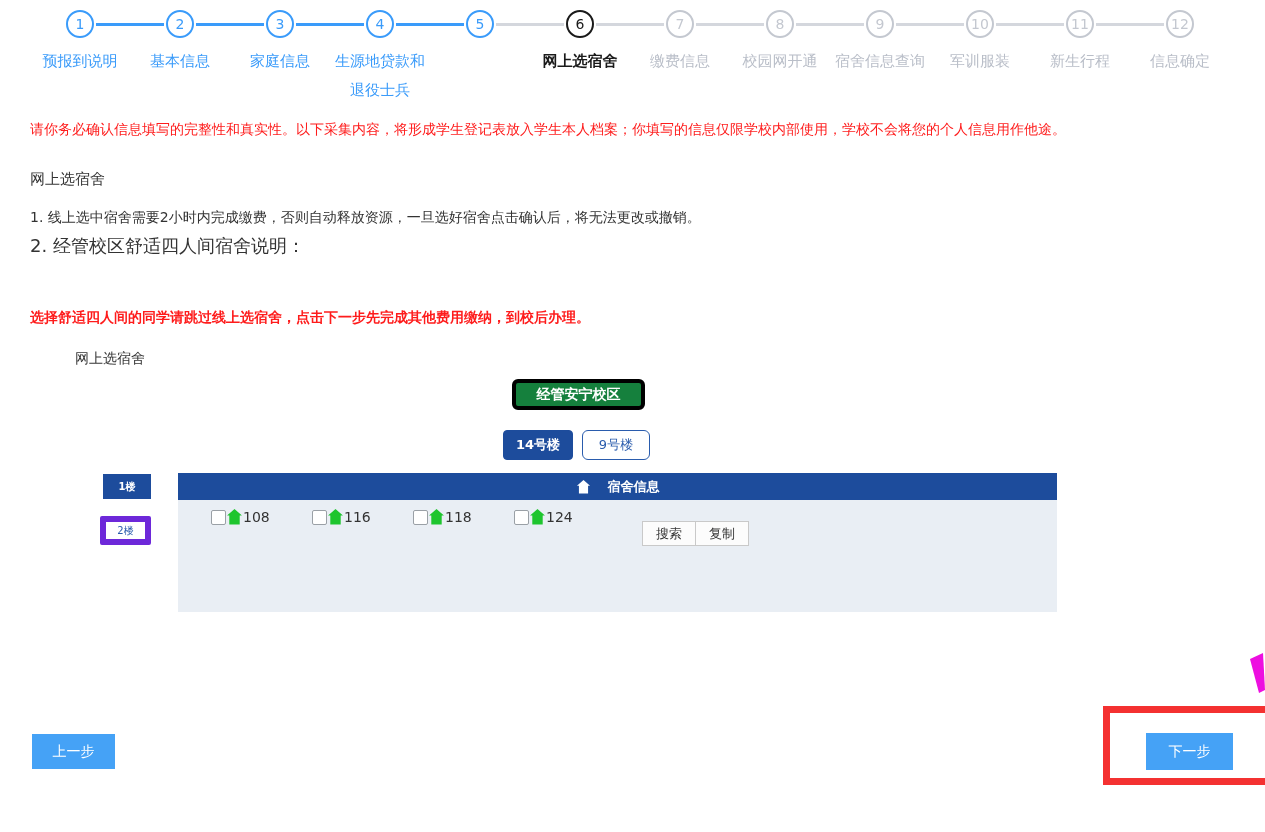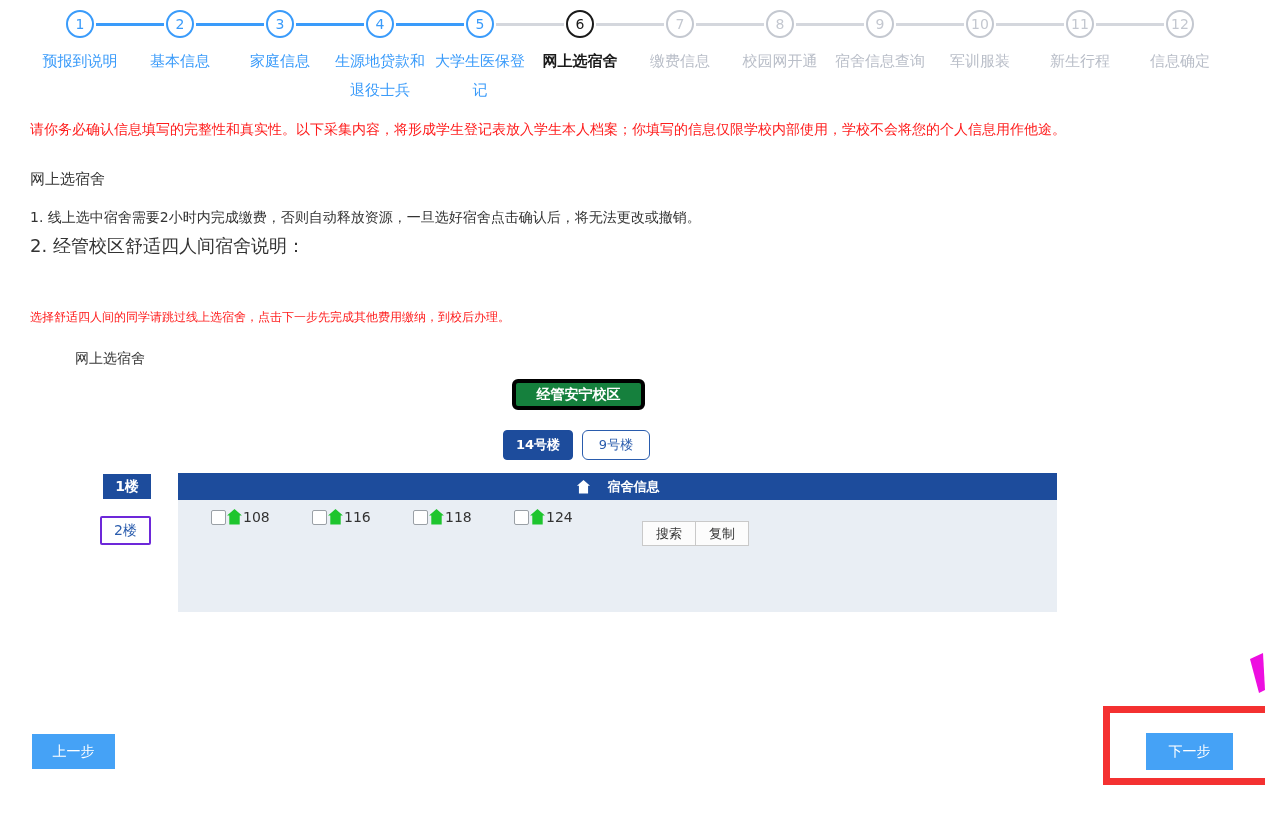--- a/index.html
+++ b/index.html
@@ -37,21 +37,21 @@
 
   
   .notice {
     position: absolute; top: 121px; left: 30px; width: 1235px;
     color: #fe1c1c; font-size: 14px; white-space: nowrap;
   }
   .section-title { position: absolute; top: 170px; left: 30px; font-size: 15px; color: #333; }
   .note1 { position: absolute; top: 209px; left: 30px; font-size: 14px; color: #333; }
   .note2 { position: absolute; top: 234px; left: 30px; font-size: 18px; color: #333; }
   .red-note1 { position: absolute; top: 284px; left: 30px; font-size: 14px; color: #fe1c1c; }
-  .red-note2 { position: absolute; top: 309px; left: 30px; font-size: 12px; color: #fe1c1c; font-weight: normal; }
+  .red-note2 { position: absolute; top: 309px; left: 30px; font-size: 14px; color: #fe1c1c; font-weight: bold; }
   .sel-label { position: absolute; top: 350px; left: 75px; font-size: 14px; color: #333; }
 
   
   .campus-btn {
     position: absolute; left: 512px; top: 379px; width: 133px; height: 31px;
     background: #15803d; color: #fff; border: 4px solid #000000; border-radius: 6px;
     font-size: 14px; font-weight: 600; cursor: pointer;
     display: flex; align-items: center; justify-content: center;
     font-family: inherit;
   }
@@ -61,30 +61,30 @@
   }
   .bldg-tab.sel {
     left: 503px; width: 70px; background: #1d4c9c; color: #fff;
     border: 1px solid #1d4c9c; border-radius: 4px; font-weight: 600;
   }
   .bldg-tab.unsel {
     left: 582px; width: 68px; background: #fff; color: #2a5cad;
     border: 1px solid #2a5cad; border-radius: 6px;
   }
   .floor-btn {
-    position: absolute; font-size: 14px; cursor: pointer; font-family: inherit;
+    position: absolute; font-size: 10px; cursor: pointer; font-family: inherit;
     display: flex; align-items: center; justify-content: center;
   }
   .floor-btn.sel {
     left: 103px; top: 474px; width: 48px; height: 25px;
     background: #1d4c9c; color: #fff; border: 1px solid #1d4c9c; font-weight: 600;
   }
   .floor-btn.unsel {
     left: 100px; top: 516px; width: 51px; height: 29px;
-    background: #fff; color: #2a5cad; border: 2px solid #6d28d9; border-radius: 2px;
+    background: #fff; color: #2a5cad; border: 6px solid #6d28d9; border-radius: 2px;
   }
 
   
   .dorm-header {
     position: absolute; left: 178px; top: 473px; width: 879px; height: 27px;
     background: #1d4c9c; color: #fff; display: flex; align-items: center; justify-content: center;
     gap: 17px; font-size: 13px; font-weight: bold;
   }
   .dorm-body {
     position: absolute; left: 178px; top: 500px; width: 879px; height: 112px;
@@ -139,21 +139,20 @@
     <div class="step done">
       <div class="circle">3</div>
       <div class="slabel">家庭信息</div>
     </div>
     <div class="step done">
       <div class="circle">4</div>
       <div class="slabel">生源地贷款和退役士兵</div>
     </div>
     <div class="step done">
       <div class="circle">5</div>
-      <div class="slabel">大学生医保登记</div>
     </div>
     <div class="step current">
       <div class="circle">6</div>
       <div class="slabel">网上选宿舍</div>
     </div>
     <div class="step pending">
       <div class="circle">7</div>
       <div class="slabel">缴费信息</div>
     </div>
     <div class="step pending">

